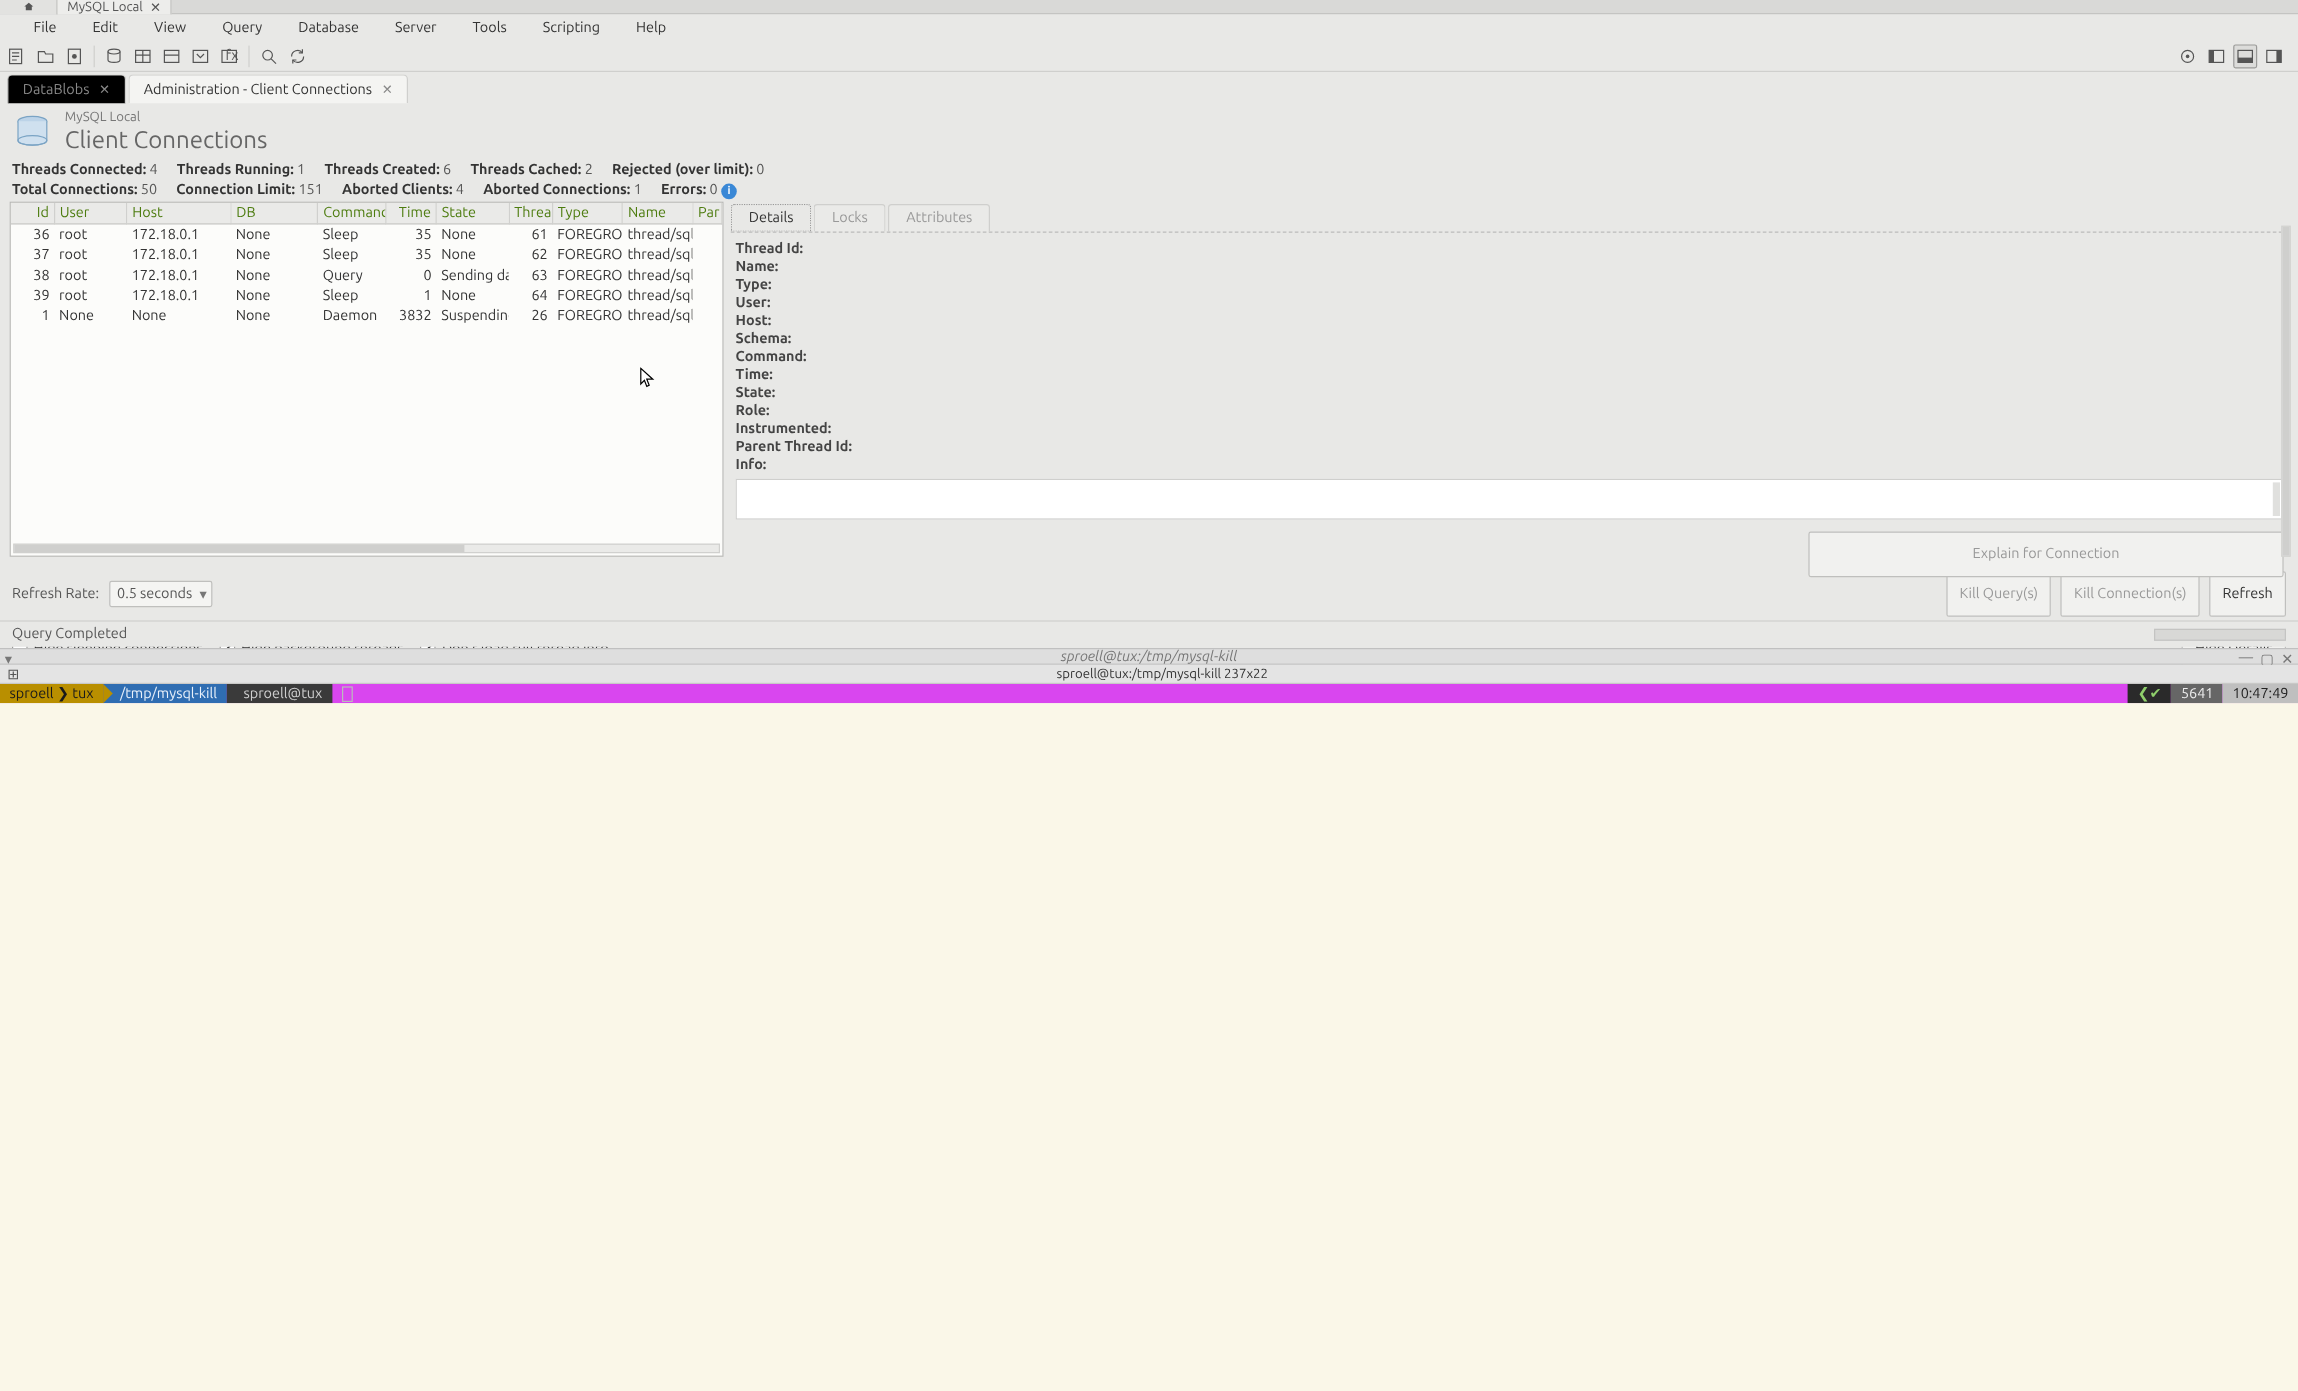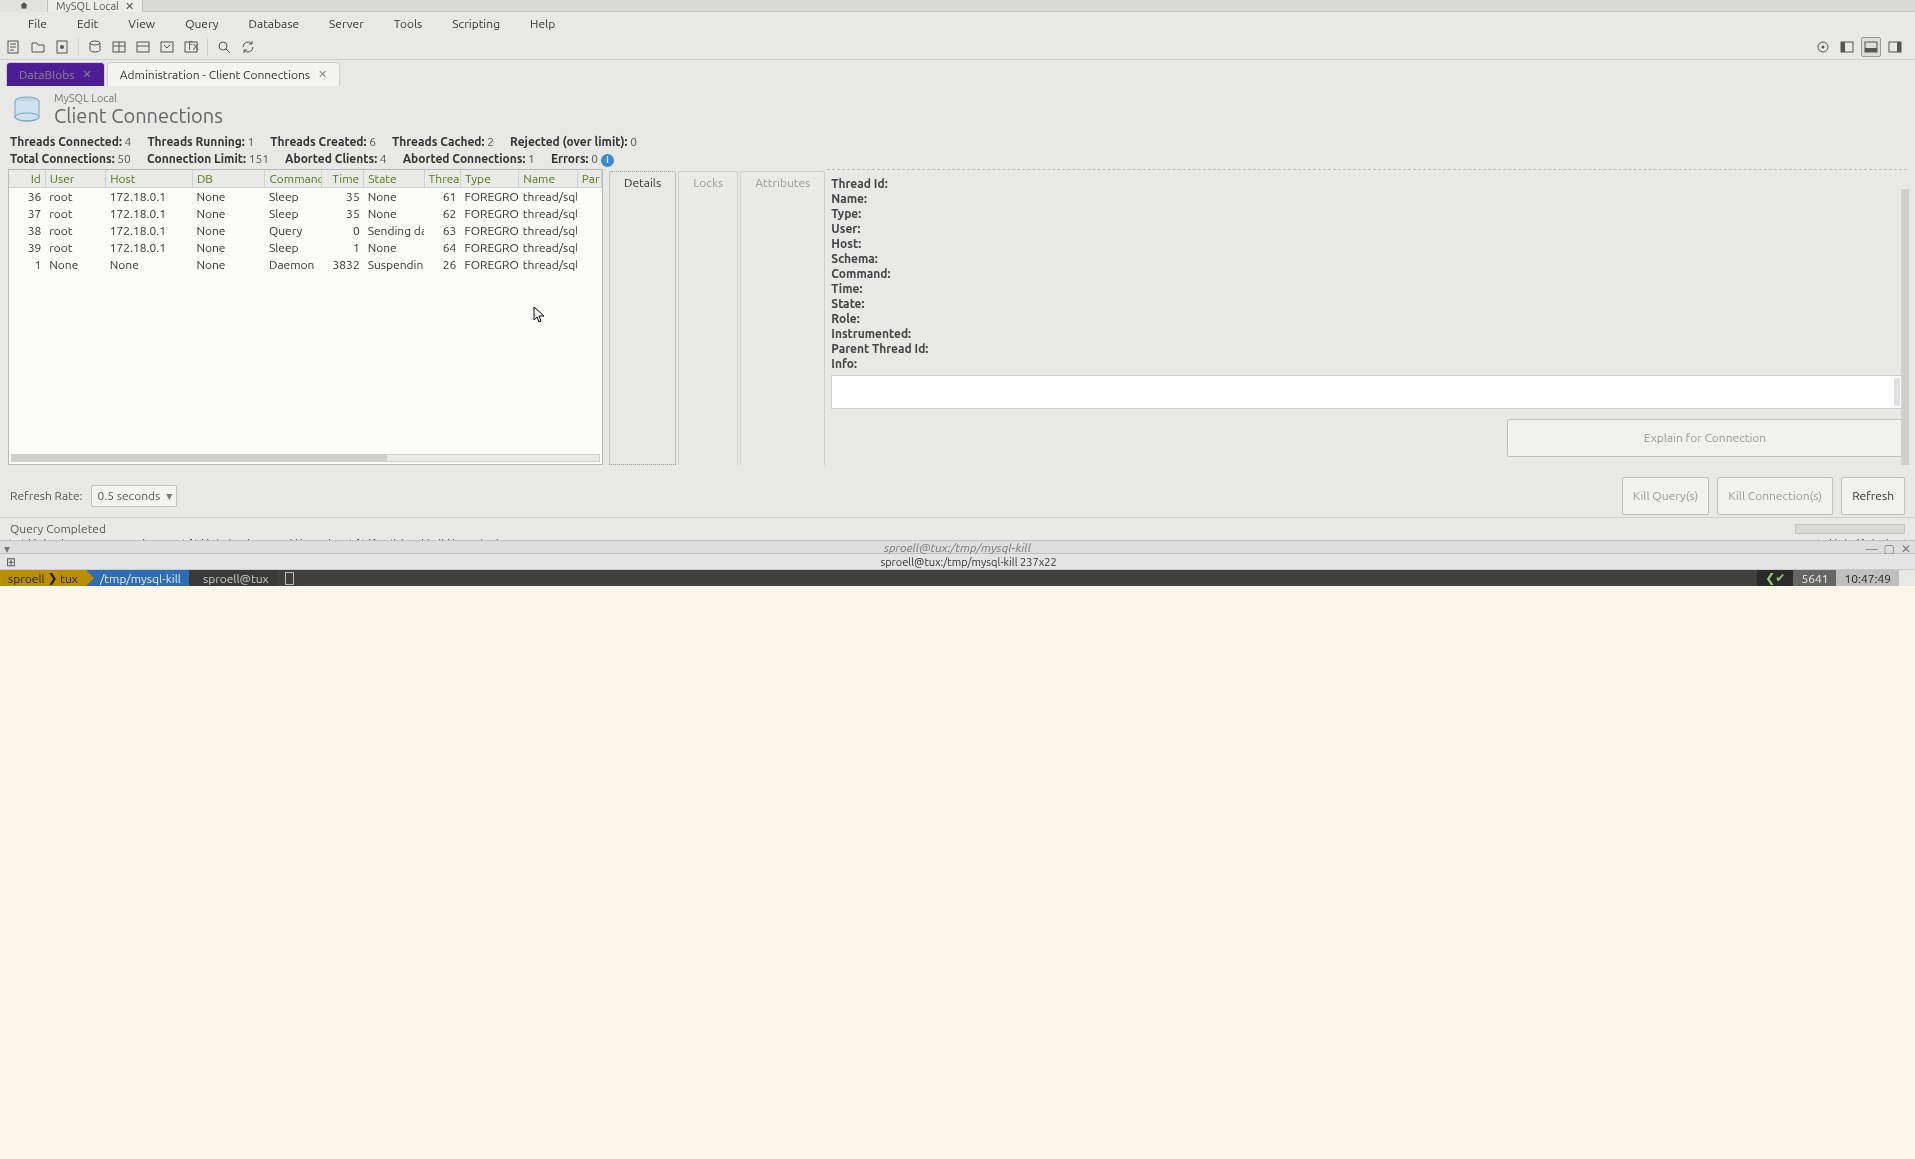--- a/index.html
+++ b/index.html
@@ -18,21 +18,21 @@
 
 
 .tool-bar { height:26px; background:#e8e8e6; border-bottom:1px solid #cfcfcd; display:flex; align-items:center; padding:0 4px; gap:4px; }
 .tool-bar .tb-right { margin-left:auto; display:flex; gap:4px; align-items:center; padding-right:6px;}
 .tb-icon { width:20px; height:20px; display:flex; align-items:center; justify-content:center; color:#0c4a6e; border:1px solid transparent; border-radius:2px; }
 .tb-icon svg { width:16px; height:16px; }
 .tb-sep { width:1px; height:18px; background:#cfcfcd; margin:0 2px;}
 
 
 .doc-tabs { height:26px; display:flex; align-items:flex-end; padding:0 6px; gap:0px; }
-.doc-tab { height:24px; padding:4px 12px 4px 12px; background:#4c1d95; border:1px solid #cfcfcd; border-bottom:none; border-radius:4px 4px 0 0; display:flex; align-items:center; gap:8px; margin-right:2px; color:#888;}
+.doc-tab { height:24px; padding:4px 12px 4px 12px; background:#000000; border:1px solid #cfcfcd; border-bottom:none; border-radius:4px 4px 0 0; display:flex; align-items:center; gap:8px; margin-right:2px; color:#888;}
 .doc-tab.active { background:#f4f4f2; color:#333; }
 .doc-tab .doc-close { color:#888; cursor:pointer; font-size:11px;}
 
 
 .content { position:absolute; left:0; right:0; top:86px; bottom:620px; }
 
 
 .page-header { display:flex; align-items:center; padding:6px 10px; gap:10px; }
 .srv-icon { width:34px; height:34px; }
 .page-titles .subtitle { color:#777; font-size:11px; }
@@ -40,21 +40,21 @@
 
 
 .stats-row { padding:2px 10px 2px 10px; display:flex; flex-wrap:wrap; gap:16px; color:#444;text-align:right;}
 .stats-row .stat b { font-weight:600; color:#333; }
 .stats-row .stat span.val { color:#555; }
 .info-icon { display:inline-flex; width:13px; height:13px; border-radius:50%; background:#3a88d6; color:#fff; align-items:center; justify-content:center; font-size:9px; font-weight:bold; margin-left:3px; }
 
 
 .split { display:flex; padding:0 8px; gap:6px; height:296px; }
 .left-pane { width:595px; display:flex; flex-direction:column; }
-.right-pane { flex:1; display:flex; flex-direction:row; position:relative;}
+.right-pane { flex:1; display:flex; flex-direction:column; position:relative;}
 
 
 .tbl-wrap { border:1px solid #b8b8b6; background:#fcfcfa; flex:1; position:relative; overflow:hidden;}
 .tbl { width:100%; border-collapse:collapse; table-layout:fixed; }
 .tbl th { background:#eaeae8; border-right:1px solid #d0d0ce; border-bottom:1px solid #d0d0ce; padding:2px 4px; text-align:left; font-weight:400; color:#4d7c0f; height:18px; overflow:hidden; white-space:nowrap; }
 .tbl td { padding:2px 4px; color:#333; height:17px; overflow:hidden; white-space:nowrap; text-overflow:clip; }
 .tbl td.r, .tbl th.r { text-align:right; }
 .hscroll { position:absolute; left:2px; right:2px; bottom:2px; height:8px; background:#eaeae8; border:1px solid #d0d0ce;}
 .hscroll .thumb { position:absolute; left:0; width:375px; top:0; bottom:0; background:#cfcfcd; }
 
@@ -90,21 +90,21 @@
 .status-bar { position:absolute; left:0; right:0; height:22px; bottom:620px; border-top:1px solid #cfcfcd; display:flex; align-items:center; padding:0 10px; color:#555; background:#e8e8e6;}
 .status-bar .sb-scroll { margin-left:auto; width:110px; height:10px; background:#d8d8d6; border:1px solid #c4c4c2;}
 
 
 .term-top { position:absolute; left:0; right:0; top:540px; height:14px; background:#dedede; border-top:1px solid #c0c0c0; border-bottom:1px solid #c0c0c0; display:flex; align-items:center; justify-content:center; color:#777; font-size:11px; font-style:italic;}
 .term-top .left-icn { position:absolute; left:4px; top:1px; color:#777; font-style:normal;}
 .term-top .right-icn { position:absolute; right:4px; top:1px; color:#777; font-style:normal; display:flex; gap:6px;}
 .term-tab-bar { position:absolute; left:0; right:0; top:554px; height:16px; background:#e4e4e4; border-bottom:1px solid #c9c9c7; display:flex; align-items:center;}
 .term-tab-bar .grid-icn { padding:0 6px; color:#555;}
 .term-tab-bar .ttl { flex:1; text-align:center; color:#333; font-size:11px;}
-.term-prompt-row { position:absolute; left:0; right:16px; top:570px; height:16px; background:#404040; display:flex; align-items:center; font-family:Menlo,Consolas,monospace; font-size:12px;}
+.term-prompt-row { position:absolute; left:0; right:0; top:570px; height:16px; background:#d946ef; display:flex; align-items:center; font-family:Menlo,Consolas,monospace; font-size:12px;}
 .seg { padding:0 8px; height:16px; display:flex; align-items:center; position:relative;}
 .seg.yellow { background:#b98f00; color:#1a1a1a;}
 .seg.blue { background:#2f6db2; color:#e8f0fa;}
 .seg.gray { background:#3a3a3a; color:#cfcfcf;}
 .seg .arrow { position:absolute; right:-8px; top:0; width:0; height:0; border-top:8px solid transparent; border-bottom:8px solid transparent;}
 .seg.yellow .arrow { border-left:8px solid #b98f00; z-index:2;}
 .cursor-box { width:9px; height:13px; border:1px solid #bbb; margin-left:8px;}
 .term-right { margin-left:auto; display:flex; align-items:center; gap:0;}
 .rseg { padding:0 8px; height:16px; display:flex; align-items:center;}
 .rseg.ok { background:#2a2a2a; color:#8fcf6b;}

